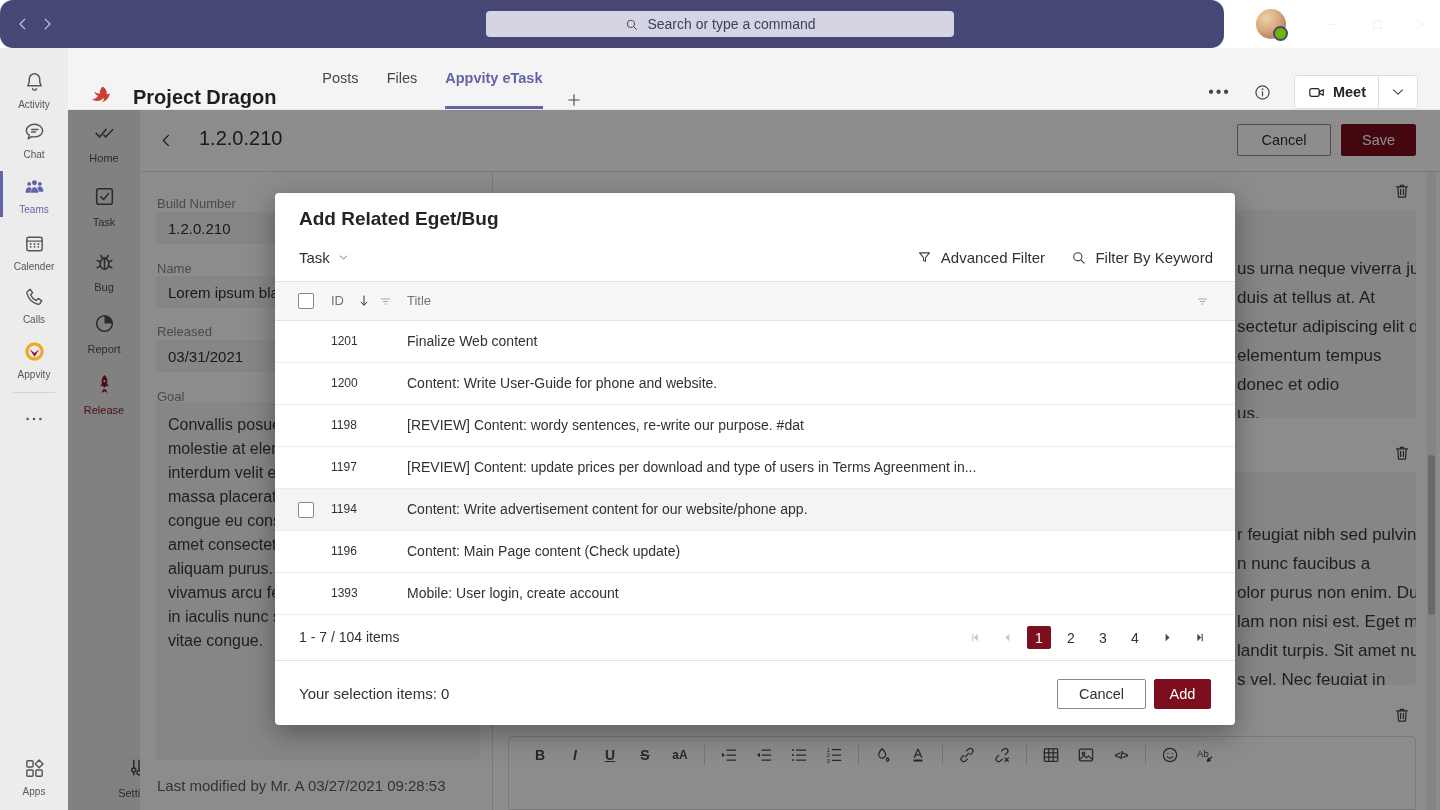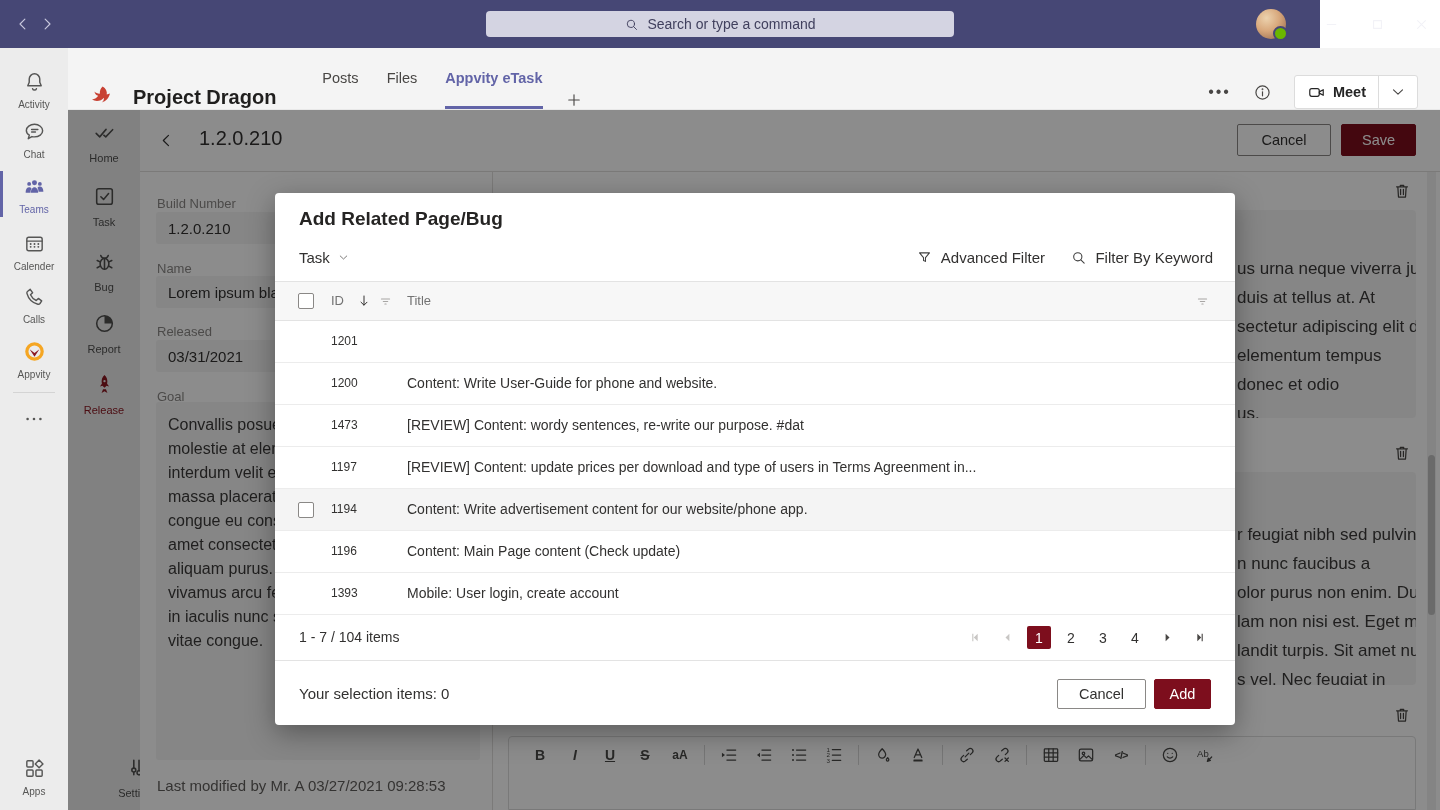--- a/index.html
+++ b/index.html
@@ -2,21 +2,21 @@
 <html><head>
 <meta charset="utf-8">
 <style>
   html,body{margin:0;padding:0;width:1440px;height:810px;overflow:hidden;
     font-family:"Liberation Sans","DejaVu Sans",sans-serif;background:#fff;}
   .screen{position:relative;width:1440px;height:810px;background:#fff;}
   .ic{display:inline-flex;align-items:center;justify-content:center;}
   .ic svg{width:100%;height:100%;}
 
   
-  .titlebar{position:absolute;left:0;top:0;width:1320px;height:48px;background:#464775;}
+  .titlebar{position:absolute;left:0;top:0;width:1224px;height:48px;background:#464775;border-radius:13px;}
   .tb-chev{position:absolute;top:15px;width:18px;height:18px;color:#c9c9de;}
   .tb-back{left:14px;} .tb-fwd{left:38px;}
   .searchbox{position:absolute;left:486px;top:11px;width:468px;height:26px;border-radius:4px;
     background:#d4d4e2;display:flex;align-items:center;justify-content:center;gap:8px;
     color:#41405e;font-size:14px;}
   .searchbox .ic{width:15px;height:15px;color:#41405e;}
   .avatar{position:absolute;left:1256px;top:9px;width:30px;height:30px;border-radius:50%;
     background:radial-gradient(circle at 35% 30%,#ecd2ae 0%,#d8a87c 45%,#8c6046 100%);}
   .presence{position:absolute;right:-2px;bottom:-2px;width:11px;height:11px;border-radius:50%;
     background:#6bb700;border:2px solid #464775;}
@@ -542,21 +542,21 @@
 
       <div class="scroll-track">
         <div class="scroll-thumb"></div>
       </div>
     </div>
 
     <div class="overlay"></div>
   </div>
 
   <div class="modal">
-    <div class="modal-title">Add Related Page/Bug</div>
+    <div class="modal-title">Add Related Eget/Bug</div>
     <div class="type-dd">
       <span>Task</span>
       <span class="ic">
           <svg viewBox="0 0 24 24" fill="none" stroke="currentColor" stroke-width="1.5" stroke-linecap="round" stroke-linejoin="round">
             <path d="M6 9.2l6 5.6 6-5.6"></path>
           </svg>
         </span>
     </div>
     <div class="m-tool adv-filter">
       <span class="ic">
@@ -593,27 +593,28 @@
       <span class="fil-right ic">
           <svg viewBox="0 0 24 24" fill="none" stroke="currentColor" stroke-width="1.5" stroke-linecap="round" stroke-linejoin="round">
             <path d="M5.5 8h13M8.5 12h7M11 16h2" stroke-width="1.8"></path>
           </svg>
         </span>
     </div>
 
     <div class="m-rows" id="modal-rows">
         <div class="m-row">
           <span class="m-id">1201</span>
+          <span class="m-title">Finalize Web content</span>
         </div>
         <div class="m-row">
           <span class="m-id">1200</span>
           <span class="m-title">Content: Write User-Guide for phone and website.</span>
         </div>
         <div class="m-row">
-          <span class="m-id">1473</span>
+          <span class="m-id">1198</span>
           <span class="m-title">[REVIEW] Content: wordy sentences, re-write our purpose. #dat</span>
         </div>
         <div class="m-row">
           <span class="m-id">1197</span>
           <span class="m-title">[REVIEW] Content: update prices per download and type of users in Terms Agreenment in...</span>
         </div>
         <div class="m-row hl">
           <span class="checkbox"></span>
           <span class="m-id">1194</span>
           <span class="m-title">Content: Write advertisement content for our website/phone app.</span>

